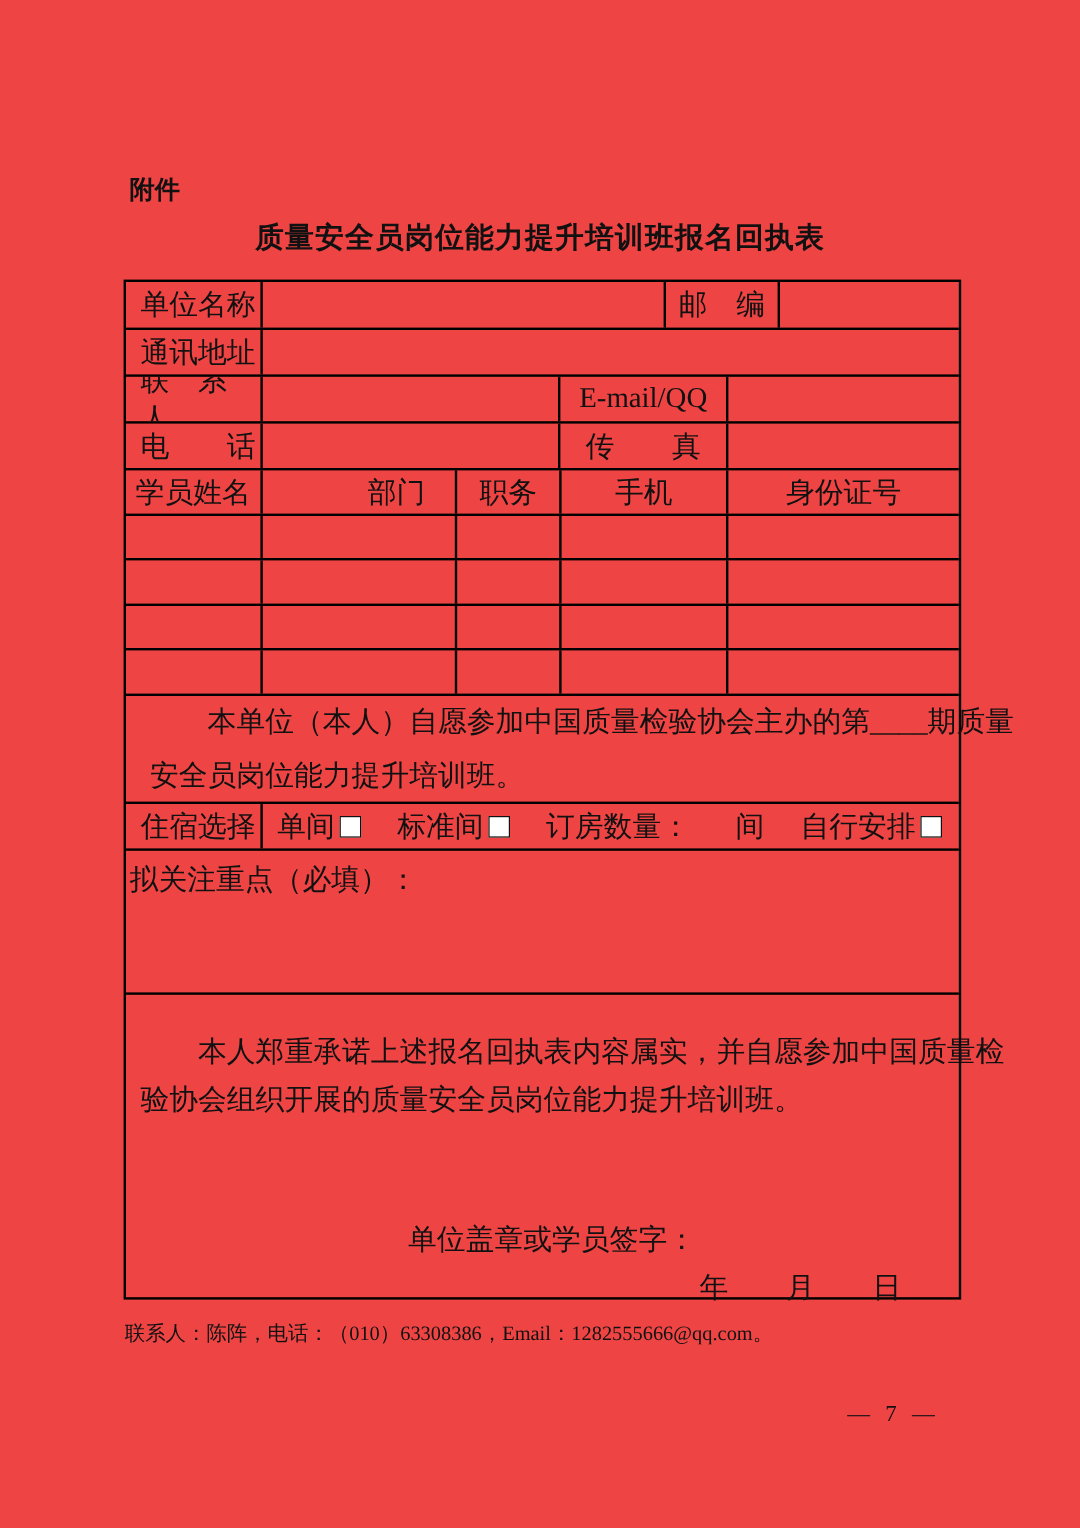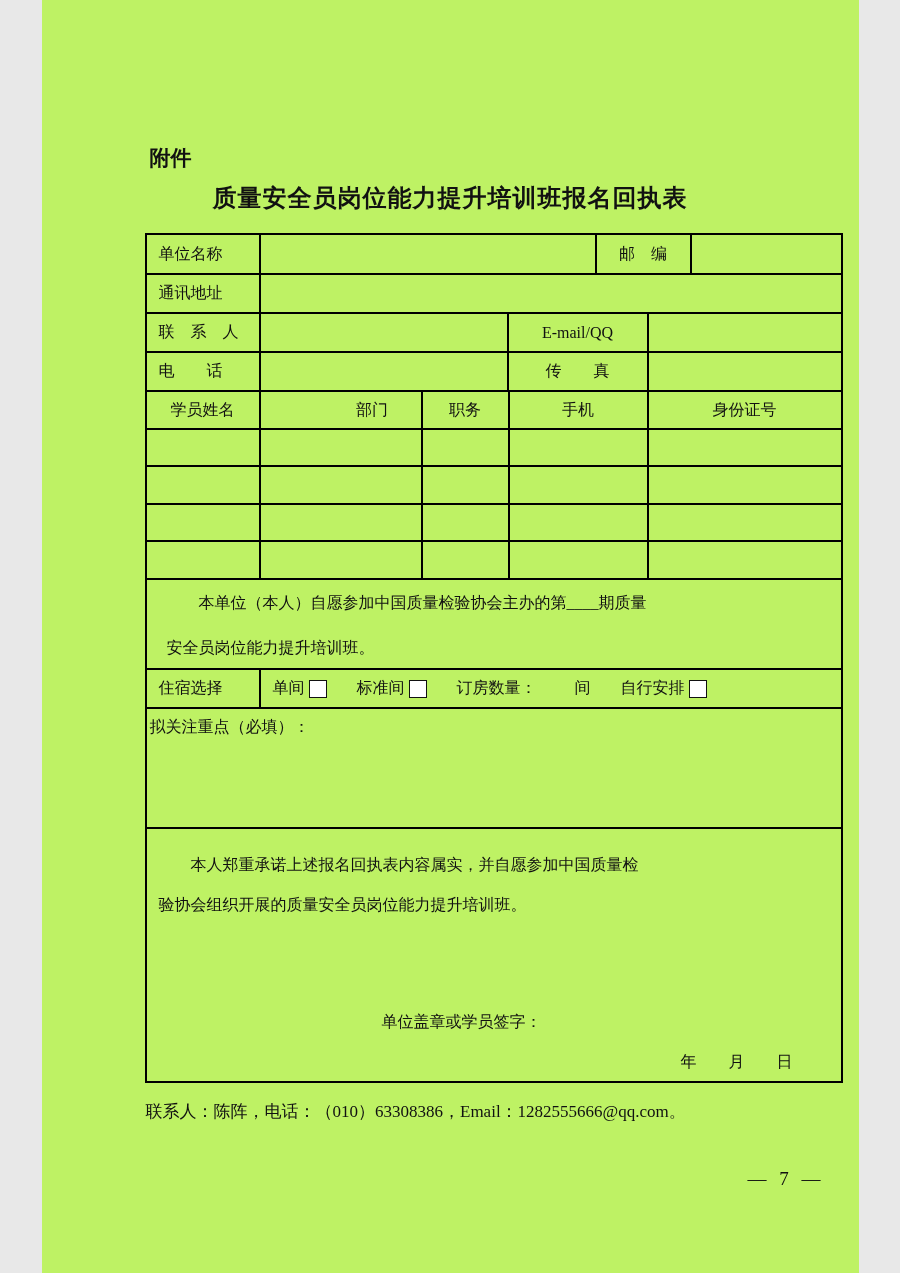--- a/index.html
+++ b/index.html
@@ -1,36 +1,36 @@
 <!DOCTYPE html>
 <html><head>
 <meta charset="utf-8">
 <style>
   html,body{margin:0;padding:0;background:#e8e8e8;}
   .page{
-    position:relative;width:817px;height:1273px;margin:0 auto;
-    background:#bef264;color:#111;
+    position:relative;width:900px;height:1273px;margin:0 auto;
+    background:#ef4444;color:#111;
     font-family:"Liberation Serif", serif;
     overflow:hidden;
   }
   .attachment{
     position:absolute;left:108px;top:144px;
     font-family:"Liberation Sans", sans-serif;
     font-weight:bold;font-size:21px;
   }
   .title{
     position:absolute;left:0;top:182px;width:100%;margin:0;
     text-align:center;
     font-family:"Liberation Sans", sans-serif;
     font-weight:bold;font-size:24px;letter-spacing:1px;
   }
   .ftable{
     position:absolute;left:103px;top:233px;width:694px;
     border:2px solid #000;box-sizing:content-box;
-    font-size:16px;
+    font-size:24px;
   }
   .row{display:flex;border-bottom:2px solid #000;box-sizing:border-box;}
   .ftable > :last-child{border-bottom:none;}
   .cell{
     border-right:2px solid #000;box-sizing:border-box;
     display:flex;align-items:center;overflow:hidden;
   }
   .row .cell:last-child{border-right:none;}
   .pl{padding-left:12px;}
   .ctr{justify-content:center;text-align:center;}
@@ -38,21 +38,21 @@
   .w248{flex:0 0 248px;}.w140{flex:0 0 140px;}
   .w63{flex:0 0 63px;margin-top:48px;}.w99{flex:0 0 99px;}.w87{flex:0 0 87px;}.w139{flex:0 0 139px;}
   .fx{flex:1 1 auto;}
   .h40{height:40px;}.h39{height:39px;}.h38{height:38px;}.h37{height:37px;}
   .block{border-bottom:2px solid #000;box-sizing:border-box;display:block;}
   .stmt{height:90px;}
   .stline{line-height:45px;padding:0 20px;white-space:nowrap;}
   .indent{text-indent:2em;}
   .focus{height:120px;}
   .focus-label{padding:8px 3px;}
-  .commit{height:252px;padding-top:16px;}
+  .commit{height:252px;padding-top:28px;}
   .cmline{line-height:40px;padding:0 12px;white-space:nowrap;}
   .signature{margin-top:84px;padding-left:235px;line-height:26px;}
   .dateline{margin-top:14px;text-align:right;padding-right:48px;line-height:26px;}
   .opt{display:inline-flex;align-items:center;margin-right:30px;white-space:nowrap;}
   .opt.last{margin-right:12px;}
   .cbx{
     display:inline-block;width:16px;height:16px;
     border:1.5px solid #111;margin-left:4px;background:#fff;
   }
   .blank{display:inline-block;width:38px;height:1em;}

